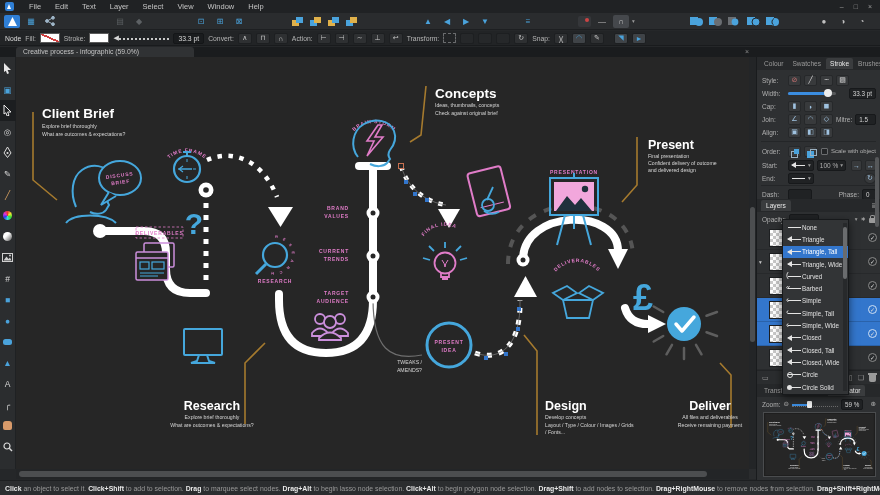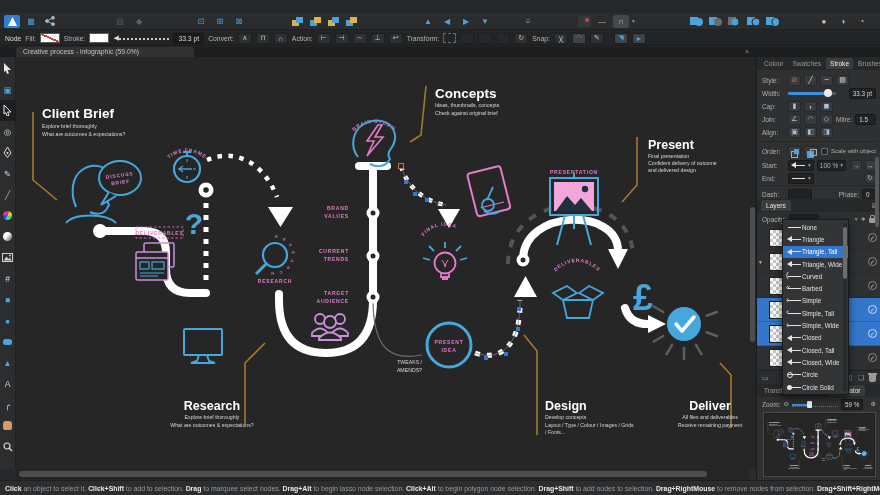--- a/index.html
+++ b/index.html
@@ -149,20 +149,39 @@
   
   .t-title{font-family:"Liberation Sans",sans-serif;font-weight:700;fill:#fff}
   .t-sub{font-family:"Liberation Sans",sans-serif;font-size:5.2px;fill:#d6d6d6}
   .t-pink{font-family:"Liberation Sans",sans-serif;font-weight:700;font-size:5px;fill:#e07cc8;letter-spacing:.8px}
 </style>
 </head>
 <body>
 
 <div class="app">
 
+  <div class="menubar">
+    <div class="applogo"></div>
+    <div style="display:flex">
+
+    <span class="mi">File</span>
+        <span class="mi">Edit</span>
+        <span class="mi">Text</span>
+        <span class="mi">Layer</span>
+        <span class="mi">Select</span>
+        <span class="mi">View</span>
+        <span class="mi">Window</span>
+        <span class="mi">Help</span>
+      </div>
+    <div class="winctl">
+      <span>–</span>
+      <span>□</span>
+      <span>×</span>
+    </div>
+  </div>
 
   <div class="toolbar">
     <div class="tg" style="left:4px">
       <span class="tbi active">
         <svg width="9" height="9" viewBox="0 0 9 9">
             <path d="M4.5,0 L9,9 H0 Z" fill="#fff"></path>
           </svg>
         </span>
       <span class="tbi blue">▦</span>
       <span class="tbi">

